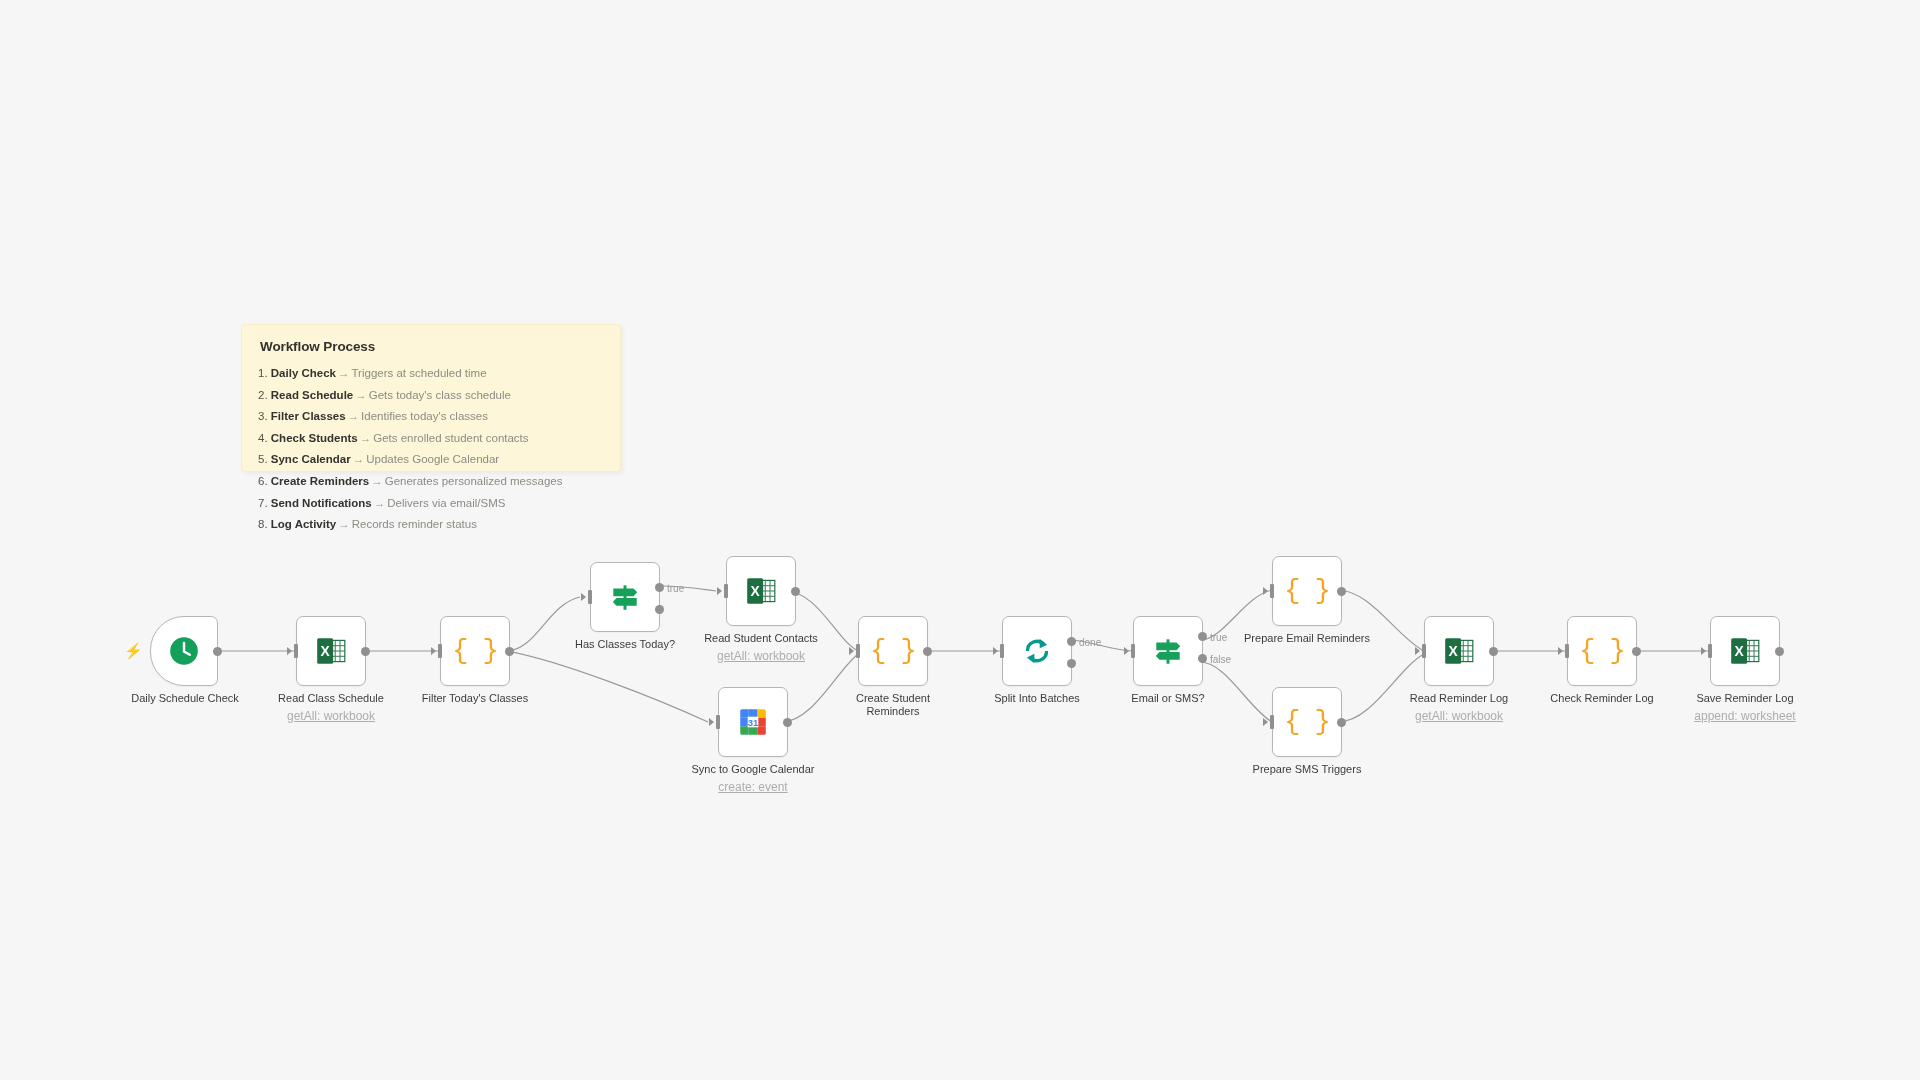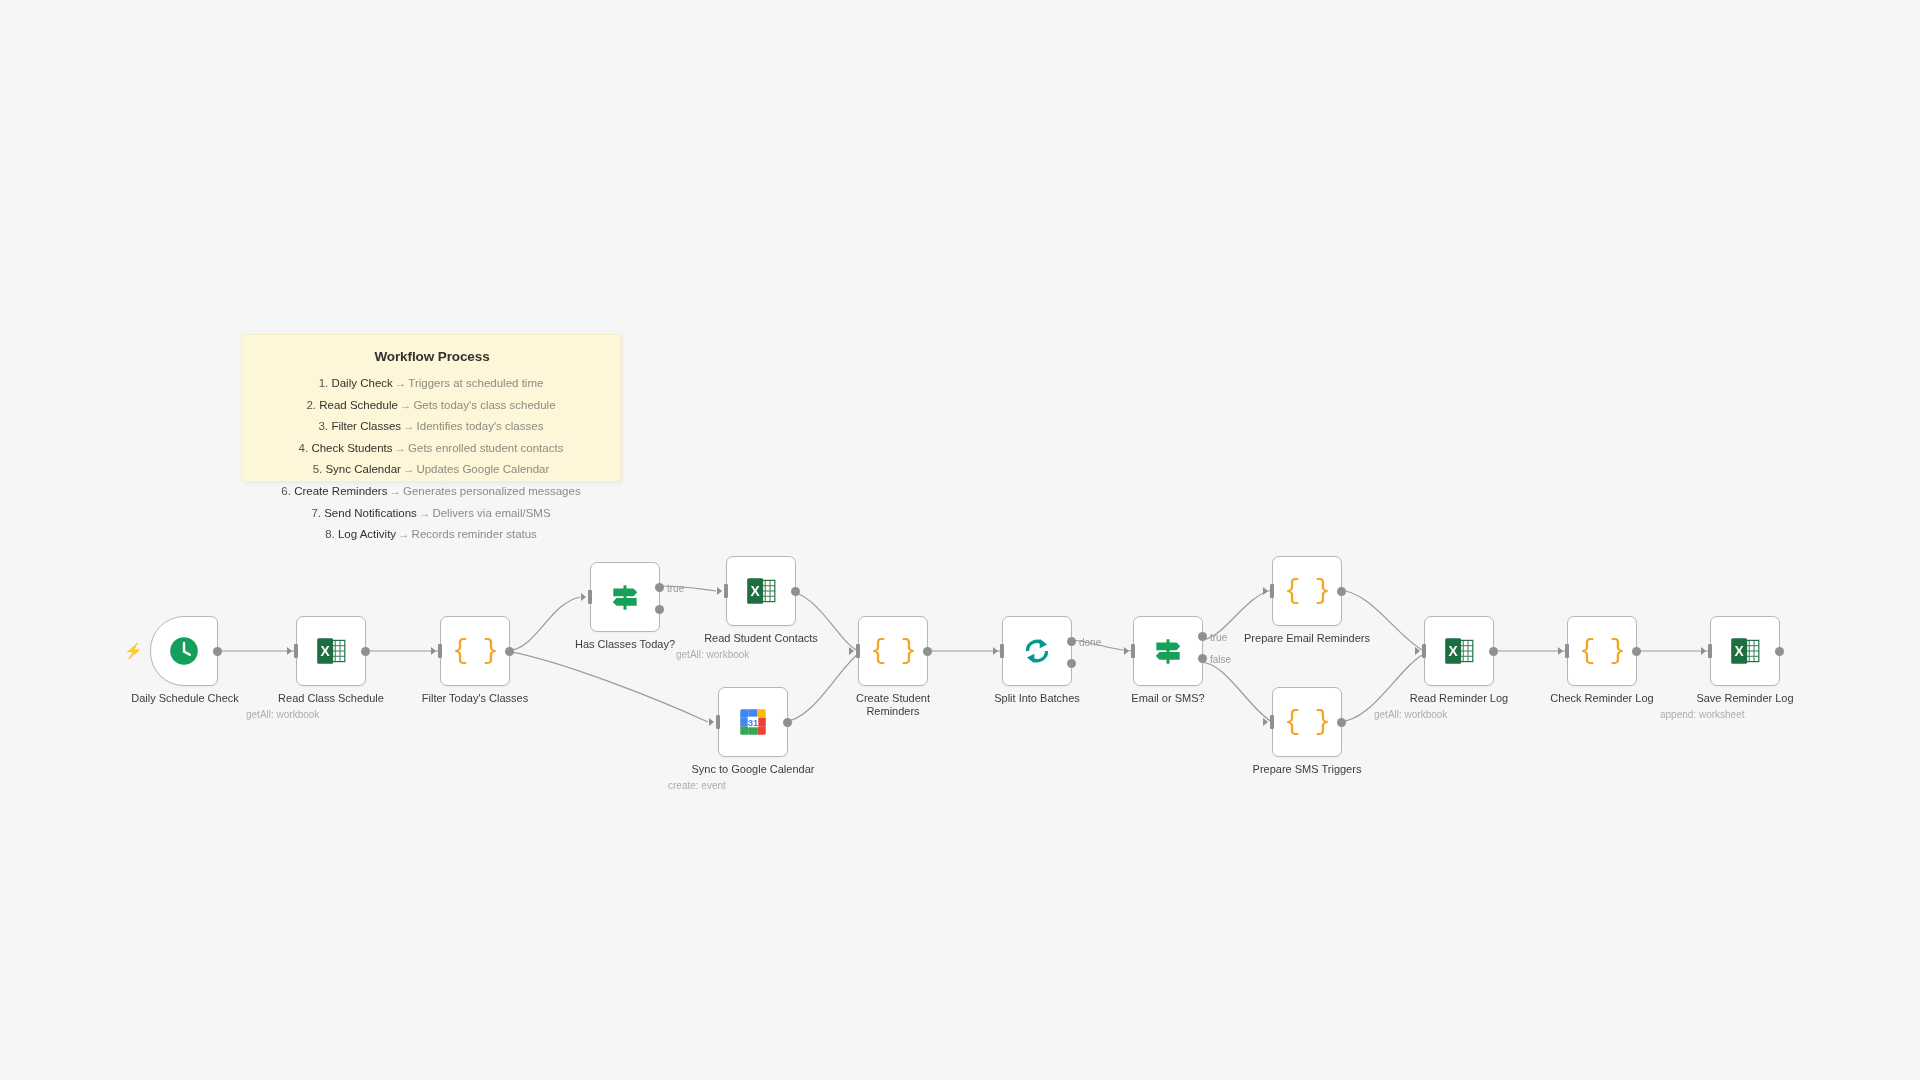--- a/index.html
+++ b/index.html
@@ -25,21 +25,21 @@
   .sticky-title{
     font-size:13.5px;font-weight:bold;color:#33322e;
     margin:0 0 9px 2px;letter-spacing:-0.1px;
   }
   .sticky-list{margin:0;padding:0;list-style:none;}
   .sticky-list li{
     font-size:11.5px;color:#8d8b84;line-height:1.88;
     white-space:nowrap;
   }
   .sticky-list li .num{color:#55534d;}
-  .sticky-list li b{color:#33322e;font-weight:normal;}
+  .sticky-list li b{color:#33322e;font-weight:bold;}
   .sticky-list li .arr{color:#9b9991;padding:0 2px;}
 
   
   .node{
     position:absolute;
     width:70px;height:70px;
     background:#ffffff;
     border:1px solid #b6b6b6;
     border-radius:7px;
     box-sizing:border-box;
@@ -57,23 +57,24 @@
     color:#3c3c3c;
     line-height:1.18;
     white-space:pre-line;
     width:170px;
     left:50%;
     transform:translateX(-50%);
     top:76px;
   }
   .node-sub{
     position:absolute;
-    font-size:10px;
+    text-align:center;
+    font-size:12px;
     color:#adadad;
-    width:170px;left:50%;transform:translateX(-50%);
+    width:170px;left:50%;transform:translateX(-50%);text-decoration:underline;
   }
   .node-wrap{position:absolute;width:70px;height:70px;}
 
   
   .port-out{
     position:absolute;width:9px;height:9px;border-radius:50%;
     background:#909090;right:-5px;top:50%;margin-top:-4.5px;
   }
   .port-in{
     position:absolute;left:-9px;top:50%;margin-top:-7px;
@@ -140,21 +141,21 @@
       <path d="M1338,590 C1370,590 1398,638 1424,651"></path>
 
       <path d="M1338,722 C1372,722 1398,668 1424,654"></path>
 
       <path d="M1490,651 L1567,651"></path>
 
       <path d="M1633,651 L1710,651"></path>
     </g>
   </svg>
 
-  <div class="sticky" style="left:241px;top:334px;width:380px;height:148px;text-align:center;">
+  <div class="sticky" style="left:241px;top:324px;width:380px;height:148px;">
     <div class="sticky-title">Workflow Process</div>
     <ul class="sticky-list">
       <li><span class="num">1.</span> <b>Daily Check</b><span class="arr">→</span><span>Triggers at scheduled time</span></li>
       <li><span class="num">2.</span> <b>Read Schedule</b><span class="arr">→</span><span>Gets today's class schedule</span></li>
       <li><span class="num">3.</span> <b>Filter Classes</b><span class="arr">→</span><span>Identifies today's classes</span></li>
       <li><span class="num">4.</span> <b>Check Students</b><span class="arr">→</span><span>Gets enrolled student contacts</span></li>
       <li><span class="num">5.</span> <b>Sync Calendar</b><span class="arr">→</span><span>Updates Google Calendar</span></li>
       <li><span class="num">6.</span> <b>Create Reminders</b><span class="arr">→</span><span>Generates personalized messages</span></li>
       <li><span class="num">7.</span> <b>Send Notifications</b><span class="arr">→</span><span>Delivers via email/SMS</span></li>
       <li><span class="num">8.</span> <b>Log Activity</b><span class="arr">→</span><span>Records reminder status</span></li>

